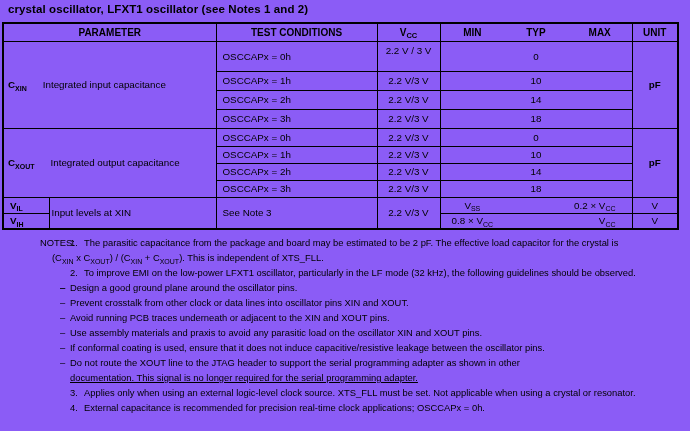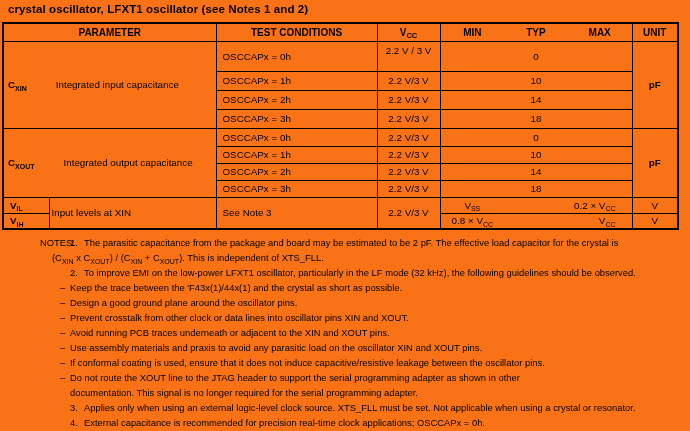--- a/index.html
+++ b/index.html
@@ -3,21 +3,21 @@
 <meta charset="utf-8">
 <style>
   html, body { margin: 0; padding: 0; }
   body {
     width: 690px; height: 431px;
     background: #ffffff;
     font-family: "Liberation Sans", sans-serif;
     color: #000;
     -webkit-font-smoothing: antialiased;
   }
-  .page { position: relative; width: 690px; height: 431px; background: #f97316; overflow: hidden; }
+  .page { position: relative; width: 690px; height: 431px; background: #8b5cf6; overflow: hidden; }
 
   .title {
     position: absolute; left: 8px; top: 3px;
     font-size: 11.5px; font-weight: bold; letter-spacing: 0.1px;
     white-space: nowrap;
   }
 
   table.spec {
     position: absolute; left: 2px; top: 22px;
     width: 675px;
@@ -31,21 +31,21 @@
     vertical-align: middle;
     overflow: hidden;
   }
   .spec th { font-weight: bold; font-size: 10px; text-align: center; }
   tr.h18 { height: 18px; } tr.h30 { height: 30px; } tr.h19 { height: 19px; }
   tr.h17 { height: 17px; } tr.h16 { height: 16px; }
 
   td.param { text-align: left; }
   .param-inner { display: flex; align-items: center; }
   .sym { font-weight: bold; padding-left: 4px; white-space: nowrap; }
-  .param-inner .desc { margin-left: 29px; white-space: nowrap; }
+  .param-inner .desc { margin-left: 16px; white-space: nowrap; }
   td.symcell { font-weight: bold; text-align: left; padding-left: 6px; }
   td.desccell { text-align: left; padding-left: 2px; }
   td.cond { text-align: left; padding-left: 6px; white-space: nowrap; }
   td.vcc { text-align: center; white-space: nowrap; }
   td.vcc-top { vertical-align: top; padding-top: 3px; }
   td.unit { text-align: center; font-weight: normal; }
   td.unit-pf { font-weight: bold; }
 
   .mtm { display: grid; grid-template-columns: 1fr 1fr 1fr; width: 100%; align-items: center; }
   .mtm > span { display: block; text-align: center; white-space: nowrap; }
@@ -59,21 +59,21 @@
     position: absolute; left: 8px; top: 237px; width: 682px;
     font-size: 9.4px; line-height: 12px;
   }
   .nrow { position: relative; margin-bottom: 3px; white-space: nowrap; }
   .nrow .nlabel { position: absolute; left: 0; top: 0; }
   .nrow .nnum { position: absolute; left: 30px; top: 0; }
   .nrow.main { padding-left: 44px; margin-left: 32px; }
   .nrow.cont { padding-left: 44px; }
   .nrow .dashmark { position: absolute; left: 52px; top: 0; }
   .nrow.dash { padding-left: 62px; }
-  .nrow.dashcont { padding-left: 62px; }
+  .nrow.dashcont { padding-left: 62px; text-decoration: underline; }
 </style>
 </head>
 <body>
 
 <div class="page">
 
   <div class="title">crystal oscillator, LFXT1 oscillator (see Notes 1 and 2)</div>
 
   <table class="spec">
     <colgroup>
@@ -192,21 +192,20 @@
     </div>
     <div class="nrow cont">
       <span class="ntext">(C<sub>XIN</sub> x C<sub>XOUT</sub>) / (C<sub>XIN</sub> + C<sub>XOUT</sub>). This is independent of XTS_FLL.</span>
     </div>
     <div class="nrow main">
       <span class="nnum">2.</span>
       <span class="ntext">To improve EMI on the low-power LFXT1 oscillator, particularly in the LF mode (32 kHz), the following guidelines should be observed.</span>
     </div>
     <div class="nrow dash">
       <span class="dashmark">–</span>
-      <span class="ntext">Keep the trace between the 'F43x(1)/44x(1) and the crystal as short as possible.</span>
     </div>
     <div class="nrow dash">
       <span class="dashmark">–</span>
       <span class="ntext">Design a good ground plane around the oscillator pins.</span>
     </div>
     <div class="nrow dash">
       <span class="dashmark">–</span>
       <span class="ntext">Prevent crosstalk from other clock or data lines into oscillator pins XIN and XOUT.</span>
     </div>
     <div class="nrow dash">

